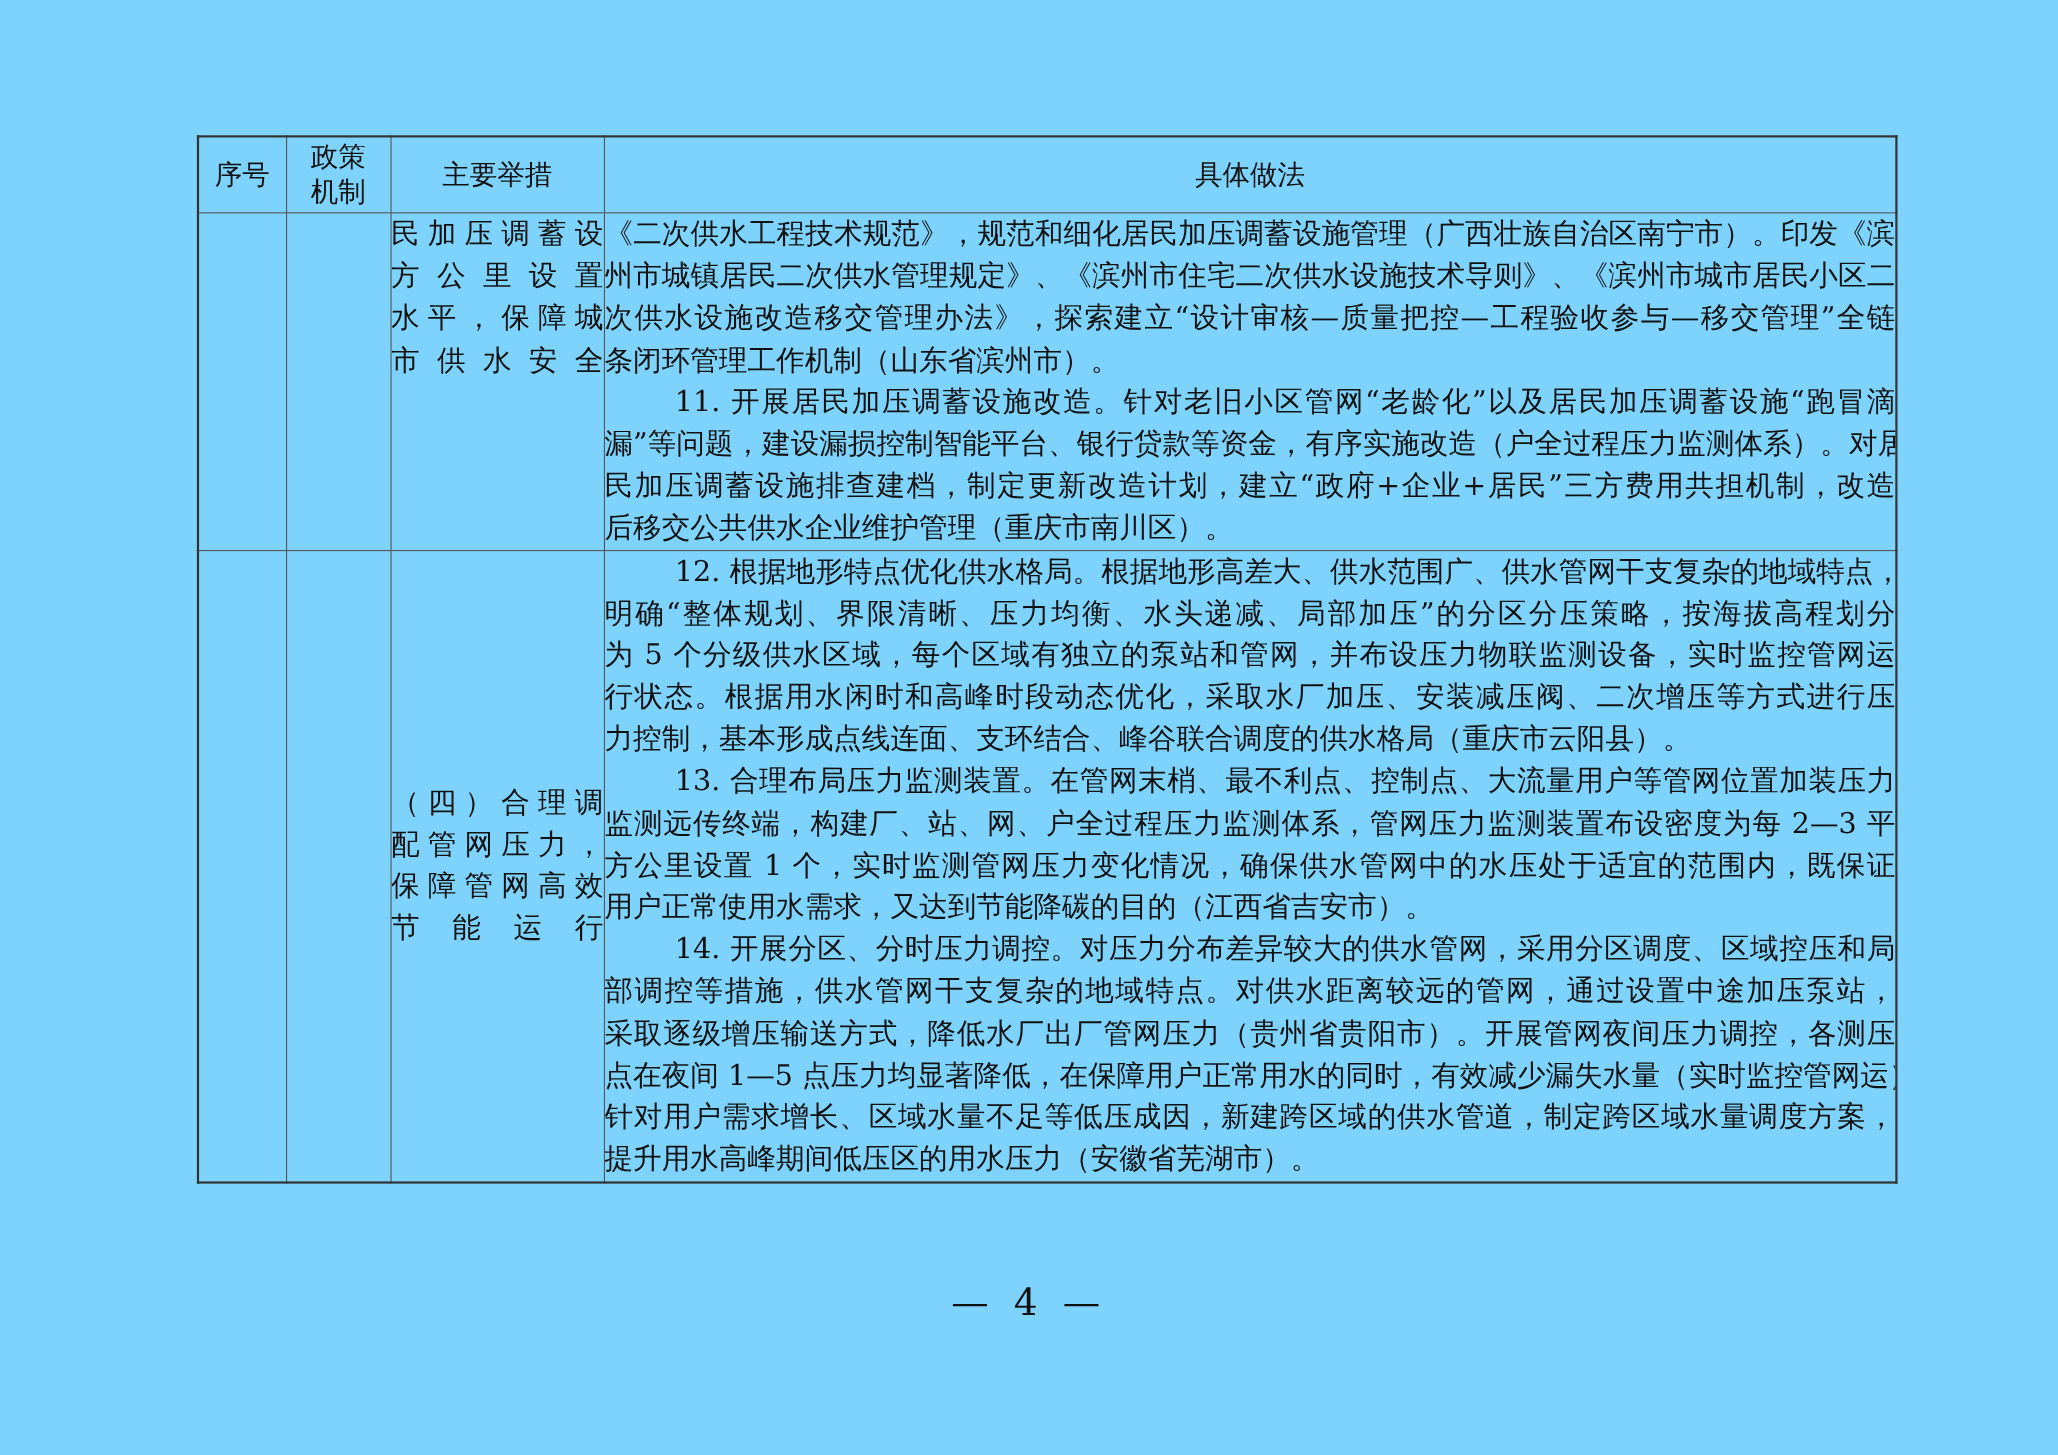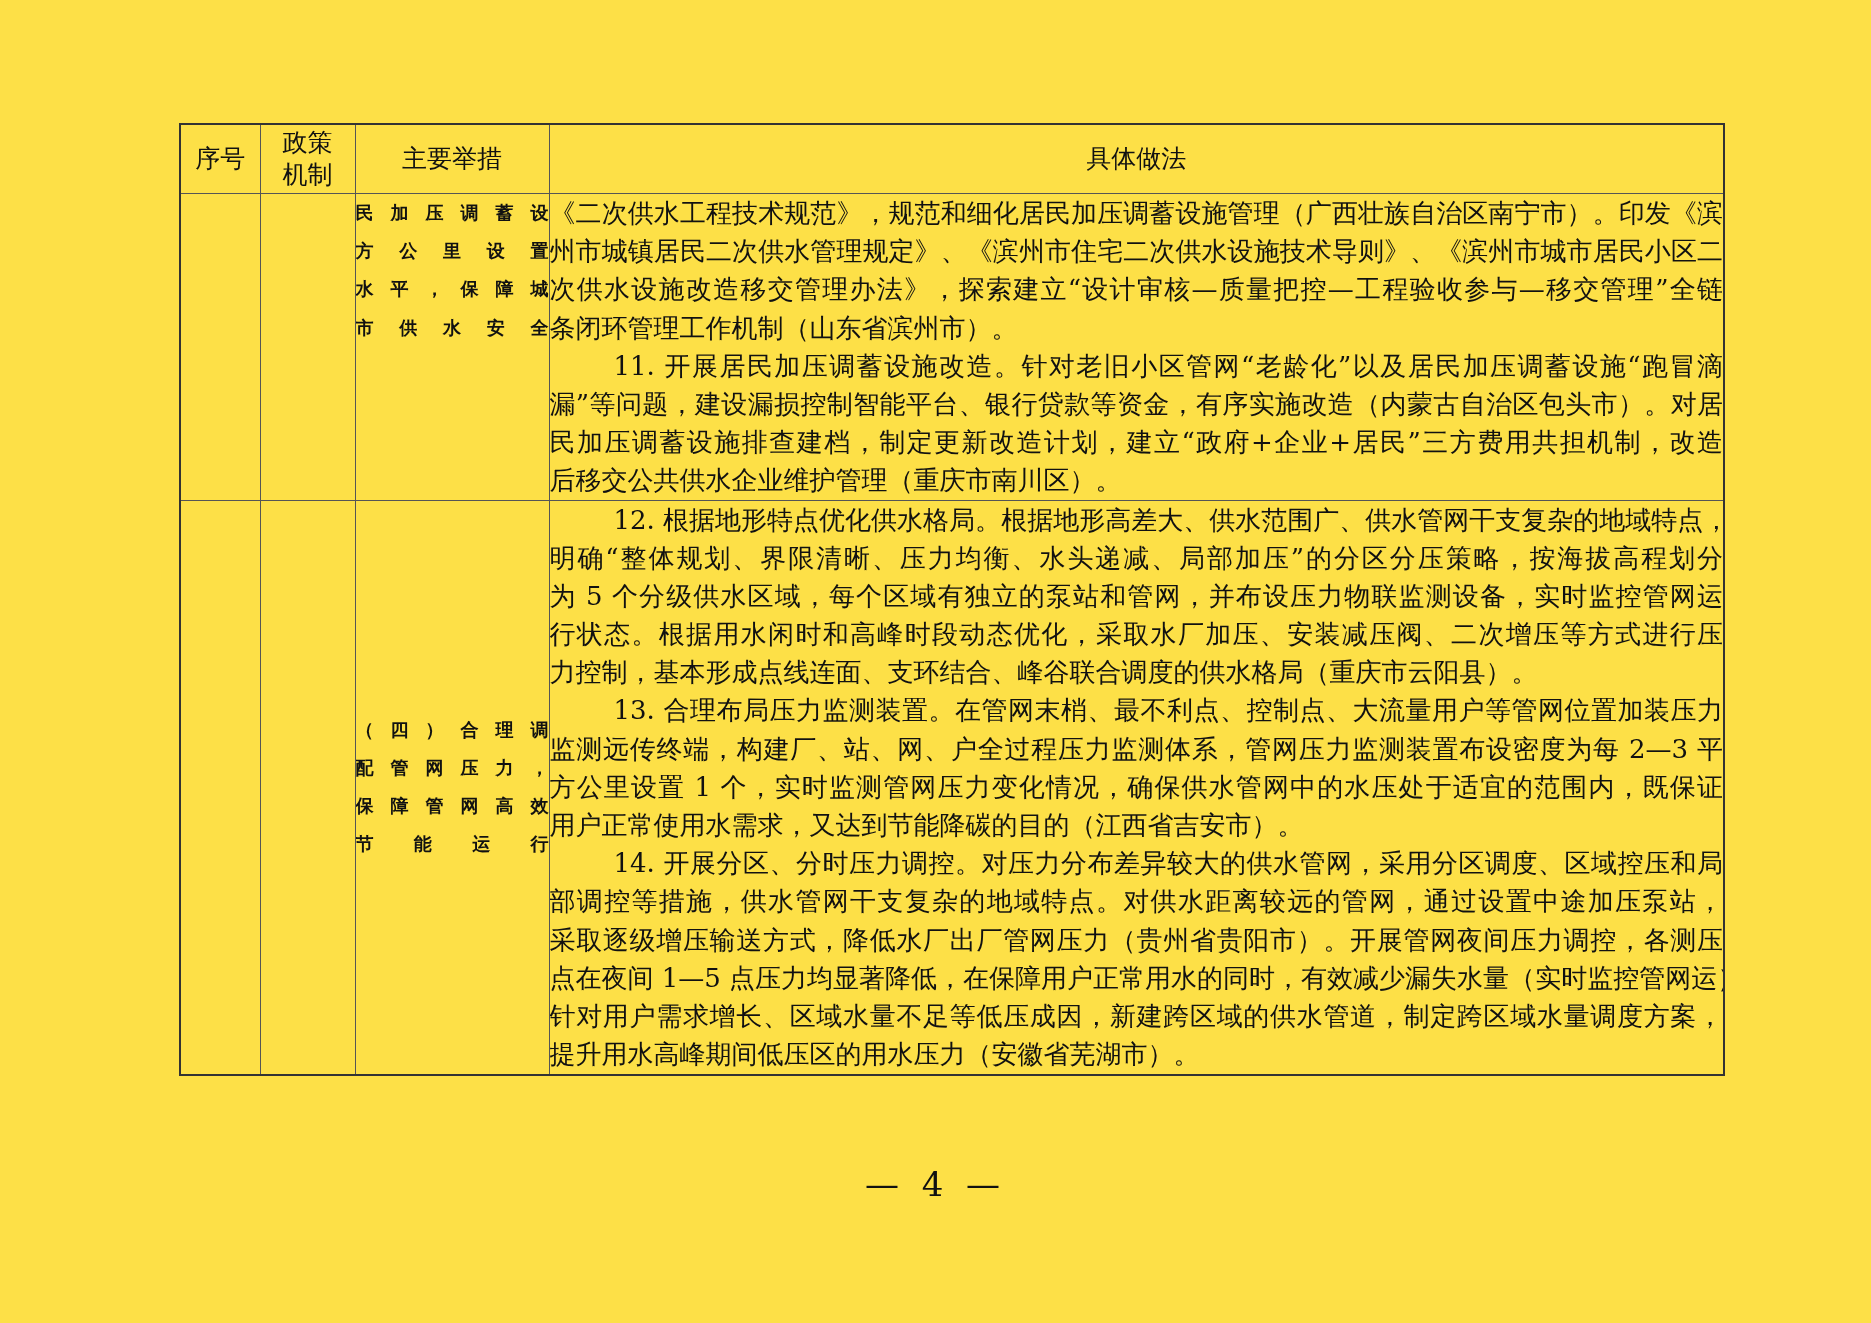--- a/index.html
+++ b/index.html
@@ -1,27 +1,27 @@
 <!DOCTYPE html>
 <html><head>
 <meta charset="utf-8">
 <style>
   html, body { margin: 0; padding: 0; background: #ffffff; }
   body { width: 1871px; height: 1323px; position: relative; overflow: hidden;
          font-family: "DejaVu Serif", "Liberation Serif", serif; color: #111; }
-  .page { position: absolute; left: 0; top: 0; width: 1871px; height: 1323px; background: #fde047; }
+  .page { position: absolute; left: 0; top: 0; width: 1871px; height: 1323px; background: #7dd3fc; }
   table.policy { position: absolute; left: 179px; top: 123px; width: 1544px;
                  border-collapse: collapse; table-layout: fixed; }
   table.policy td, table.policy th { border: 1.5px solid #555; padding: 0; vertical-align: top; }
   table.policy { border: 2px solid #333; }
   col.c1 { width: 80px; } col.c2 { width: 95px; } col.c3 { width: 194px; } col.c4 { width: 1175px; }
   th { height: 68px; font-family: "DejaVu Sans", "Liberation Sans", sans-serif; font-weight: normal;
        font-size: 25px; vertical-align: middle !important; text-align: center; line-height: 32px; }
   .hdr-two { display: block; }
-  .measure { padding: 0 12px; font-weight: bold; font-size: 18px; line-height: 38.2px; margin-top: 44px; }
+  .measure { padding: 0 12px; font-weight: normal; font-size: 26px; line-height: 38.2px; margin-top: 44px; }
   .measure .ln { display: block; text-align: justify; text-align-last: justify; white-space: nowrap; overflow: hidden; }
   .measure-cell-mid { vertical-align: middle !important; }
   .detail { padding: 0 12px 0 12px; font-size: 26px; line-height: 38.2px; }
   .detail .ln { display: block; text-align: justify; text-align-last: justify; white-space: nowrap; overflow: hidden; height: 38.2px; }
   .detail .ln.last { text-align-last: left; }
   .detail .ln.indent { padding-left: 64px; }
   .b { font-weight: normal; }
   .row1 td { height: 305px; }
   .row2 td { height: 573px; }
   .row3 td { height: 43px; }
@@ -59,21 +59,21 @@
             <span class="ln">方公里设置</span>
             <span class="ln">水平，保障城</span>
             <span class="ln">市 供 水 安 全</span>
           </td>
           <td class="detail">
             <span class="ln"><span>《二次供水工程技术规范》，规范和细化居民加压调蓄设施管理（</span><span class="b">广西壮族自治区南宁市</span><span>）。印发《滨</span></span>
             <span class="ln"><span>州市城镇居民二次供水管理规定》、《滨州市住宅二次供水设施技术导则》、《滨州市城市居民小区二</span></span>
             <span class="ln"><span>次供水设施改造移交管理办法》，探索建立“设计审核—质量把控—工程验收参与—移交管理”全链</span></span>
             <span class="ln last"><span>条闭环管理工作机制（</span><span class="b">山东省滨州市</span><span>）。</span></span>
             <span class="ln indent"><span class="b">11. 开展居民加压调蓄设施改造。</span><span>针对老旧小区管网“老龄化”以及居民加压调蓄设施“跑冒滴</span></span>
-            <span class="ln"><span>漏”等问题，建设漏损控制智能平台、银行贷款等资金，有序实施改造（</span><span class="b">内蒙古自治区包头市</span><span>）。对居</span></span>
+            <span class="ln"><span>漏”等问题，建设漏损控制智能平台、银行贷款等资金，有序实施改造（</span><span class="b">户全过程压力监测体系</span><span>）。对居</span></span>
             <span class="ln"><span>民加压调蓄设施排查建档，制定更新改造计划，建立“政府+企业+居民”三方费用共担机制，改造</span></span>
             <span class="ln last"><span>后移交公共供水企业维护管理（</span><span class="b">重庆市南川区</span><span>）。</span></span>
           </td>
         </tr>
         <tr class="row2">
           <td></td>
           <td></td>
           <td class="measure measure-cell-mid">
             <span class="ln">（四）合理调</span>
             <span class="ln">配管网压力，</span>

